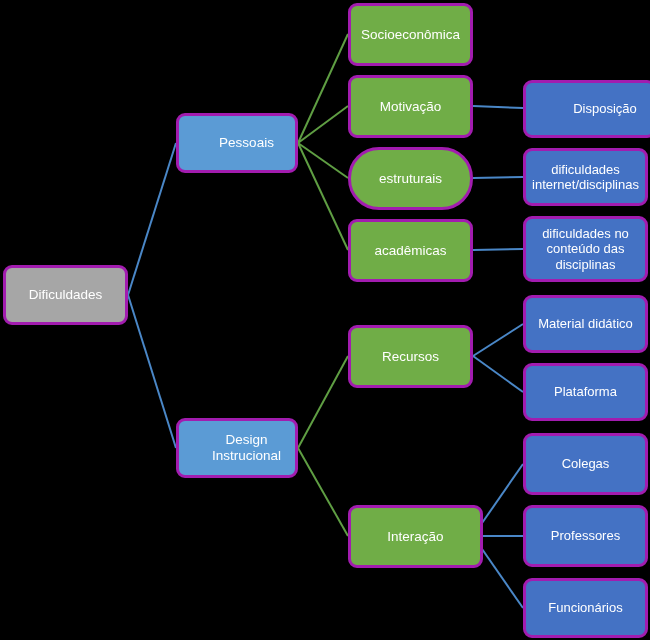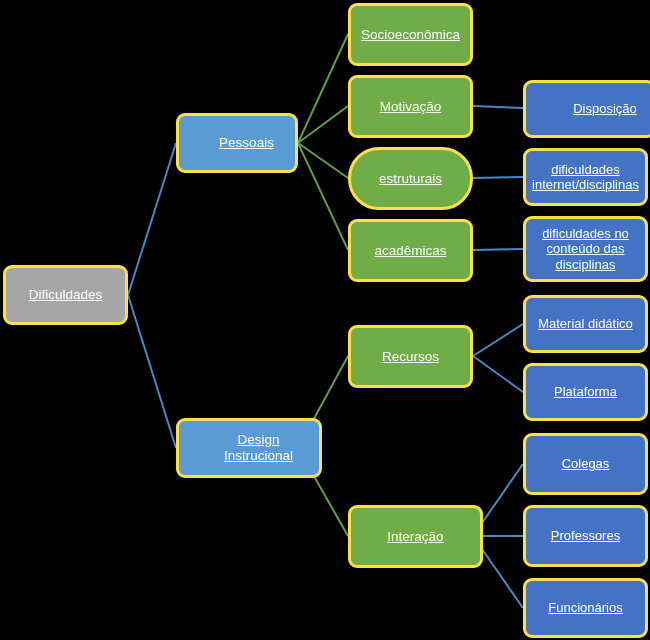--- a/index.html
+++ b/index.html
@@ -25,25 +25,24 @@
   }
   .node {
     position: absolute;
     box-sizing: border-box;
     display: flex;
     align-items: center;
     justify-content: center;
     text-align: center;
     color: #ffffff;
     border-radius: 9px;
-    border: 3px solid #fde047;
+    border: 3px solid #a21caf;
     line-height: 1.18;
     padding: 2px 5px;
     z-index: 5;
-    text-decoration: underline;
   }
   .node span {
     display: block;
     width: 100%;
   }
   .n-root  { background: #a6a6a6; font-size: 13.5px; }
   .n-cat   { background: #5b9bd5; font-size: 13.5px; padding-left: 24px; }
   .n-sub   { background: #70ad47; font-size: 13.5px; }
   .n-leaf  { background: #4472c4; font-size: 13px; }
 </style>
@@ -69,21 +68,21 @@
       <line x1="473" y1="536" x2="523" y2="536" stroke="#4a87c7" stroke-width="2"></line>
       <line x1="473" y1="536" x2="523" y2="608" stroke="#4a87c7" stroke-width="2"></line>
     </svg>
   <div id="node-layer">
       <div class="node n-root" style="left: 3px; top: 265px; width: 125px; height: 60px;">
         <span>Dificuldades</span>
       </div>
       <div class="node n-cat" style="left: 176px; top: 113px; width: 122px; height: 60px;">
         <span>Pessoais</span>
       </div>
-      <div class="node n-cat" style="left: 176px; top: 418px; width: 146px; height: 60px;">
+      <div class="node n-cat" style="left: 176px; top: 418px; width: 122px; height: 60px;">
         <span>Design Instrucional</span>
       </div>
       <div class="node n-sub" style="left: 348px; top: 3px; width: 125px; height: 63px;">
         <span>Socioeconômica</span>
       </div>
       <div class="node n-sub" style="left: 348px; top: 75px; width: 125px; height: 63px;">
         <span>Motivação</span>
       </div>
       <div class="node n-sub" style="left: 348px; top: 147px; width: 125px; height: 63px; border-radius: 31px;">
         <span>estruturais</span>

